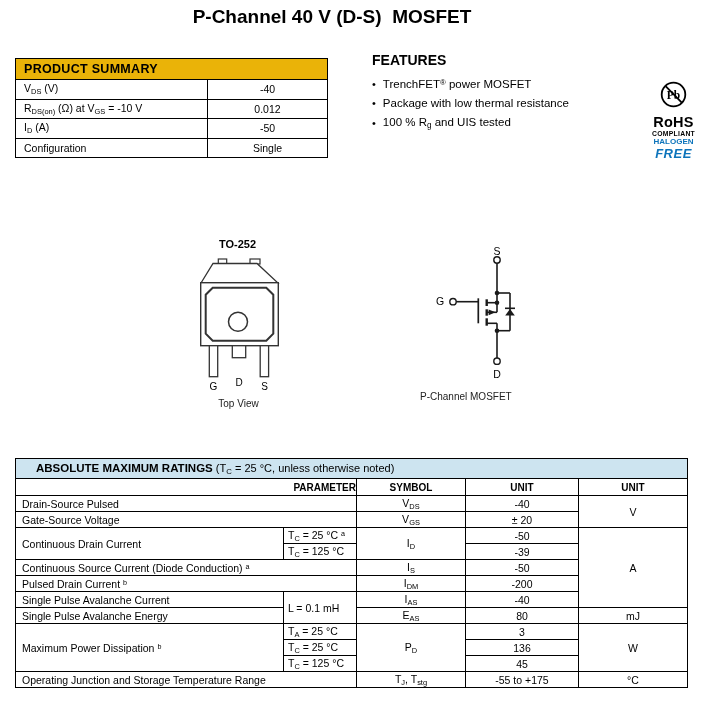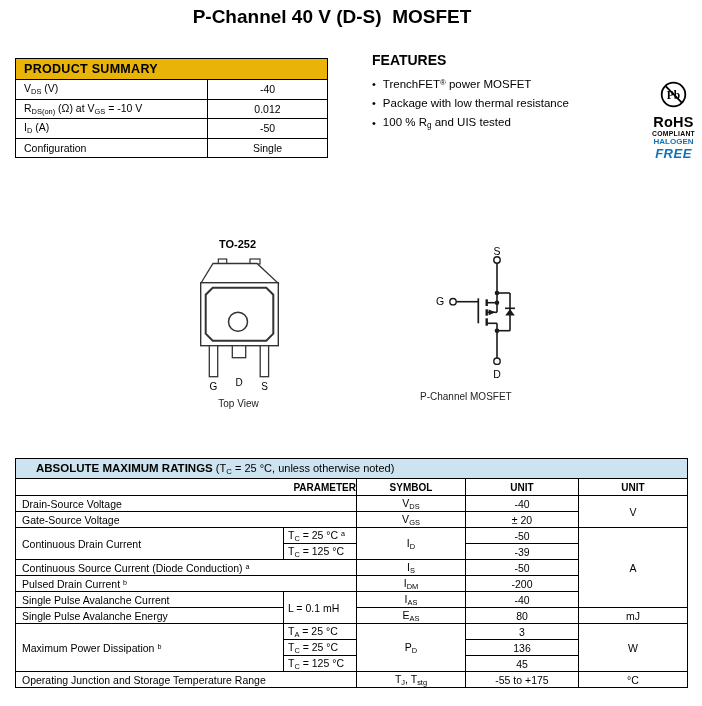--- a/index.html
+++ b/index.html
@@ -202,21 +202,21 @@
       <tr>
     <td colspan="5" class="amr-title" style="text-align:left"><span class="b">ABSOLUTE MAXIMUM RATINGS</span><span><span> (T</span><span class="sb">C</span><span> = 25 °C, unless otherwise noted)</span></span></td>
   </tr>
   <tr>
     <th colspan="2" class="th-param">PARAMETER</th>
     <th>SYMBOL</th>
     <th>UNIT</th>
     <th>UNIT</th>
   </tr>
   <tr>
-    <td colspan="2" class="param"><span>Drain-Source Voltage</span></td>
+    <td colspan="2" class="param"><span>Drain-Source Pulsed</span></td>
     <td><span>V</span><span class="sb">DS</span></td>
     <td>-40</td>
     <td rowspan="2">V</td>
   </tr>
   <tr>
     <td colspan="2" class="param"><span>Gate-Source Voltage</span></td>
     <td><span>V</span><span class="sb">GS</span></td>
     <td>± 20</td>
   </tr>
   <tr>

